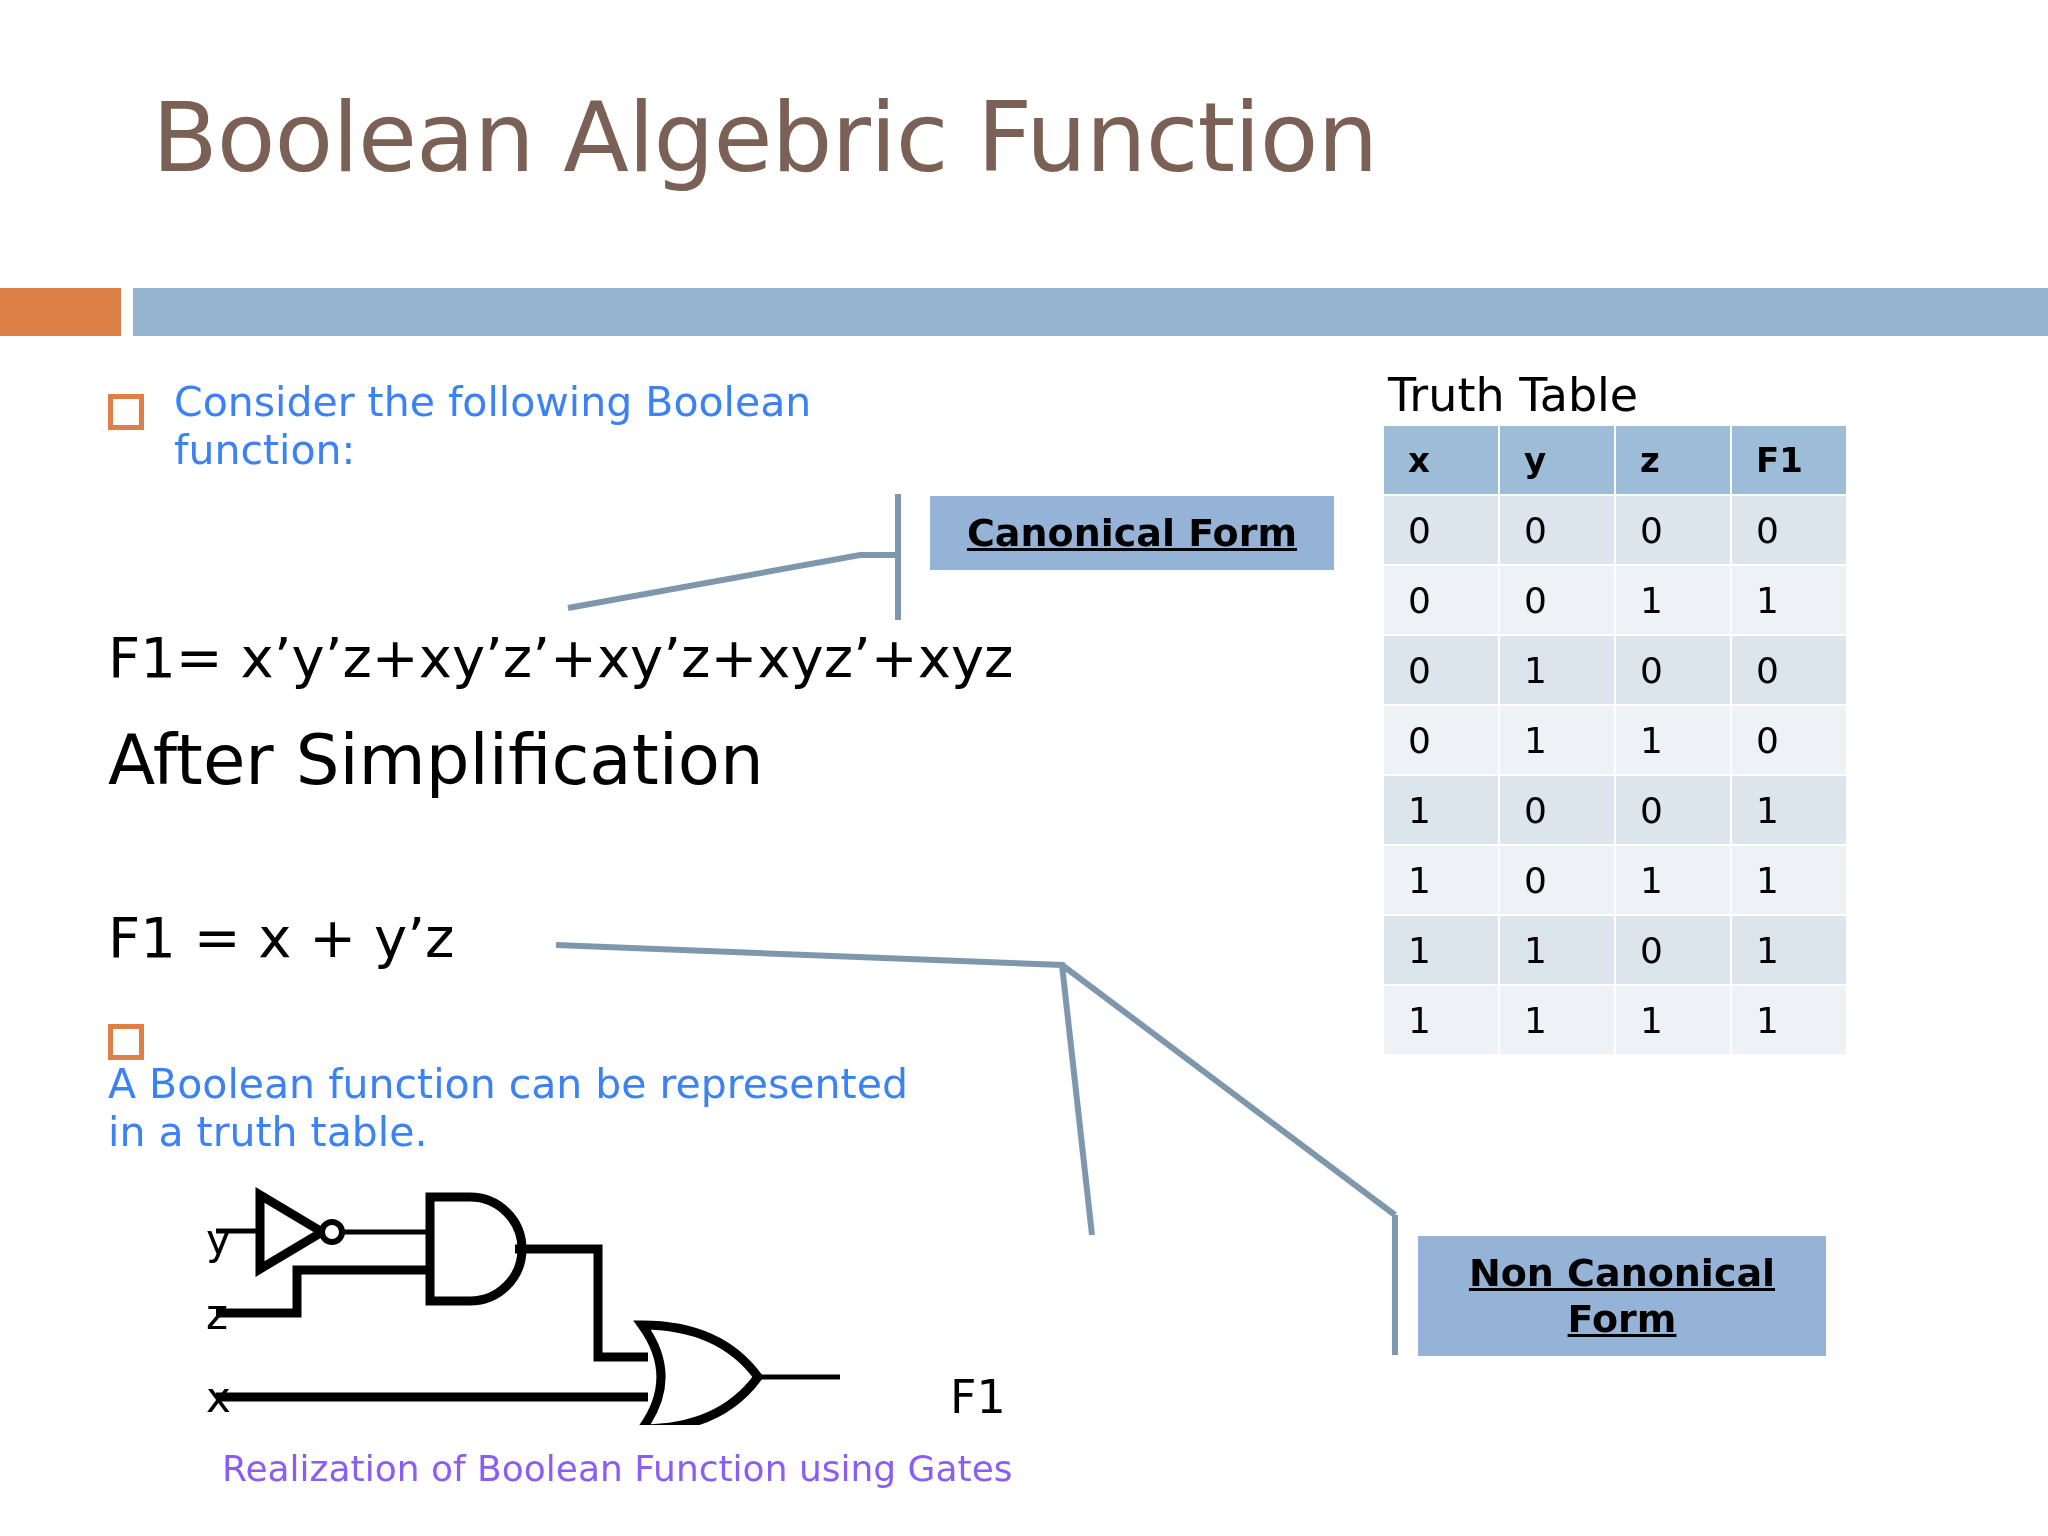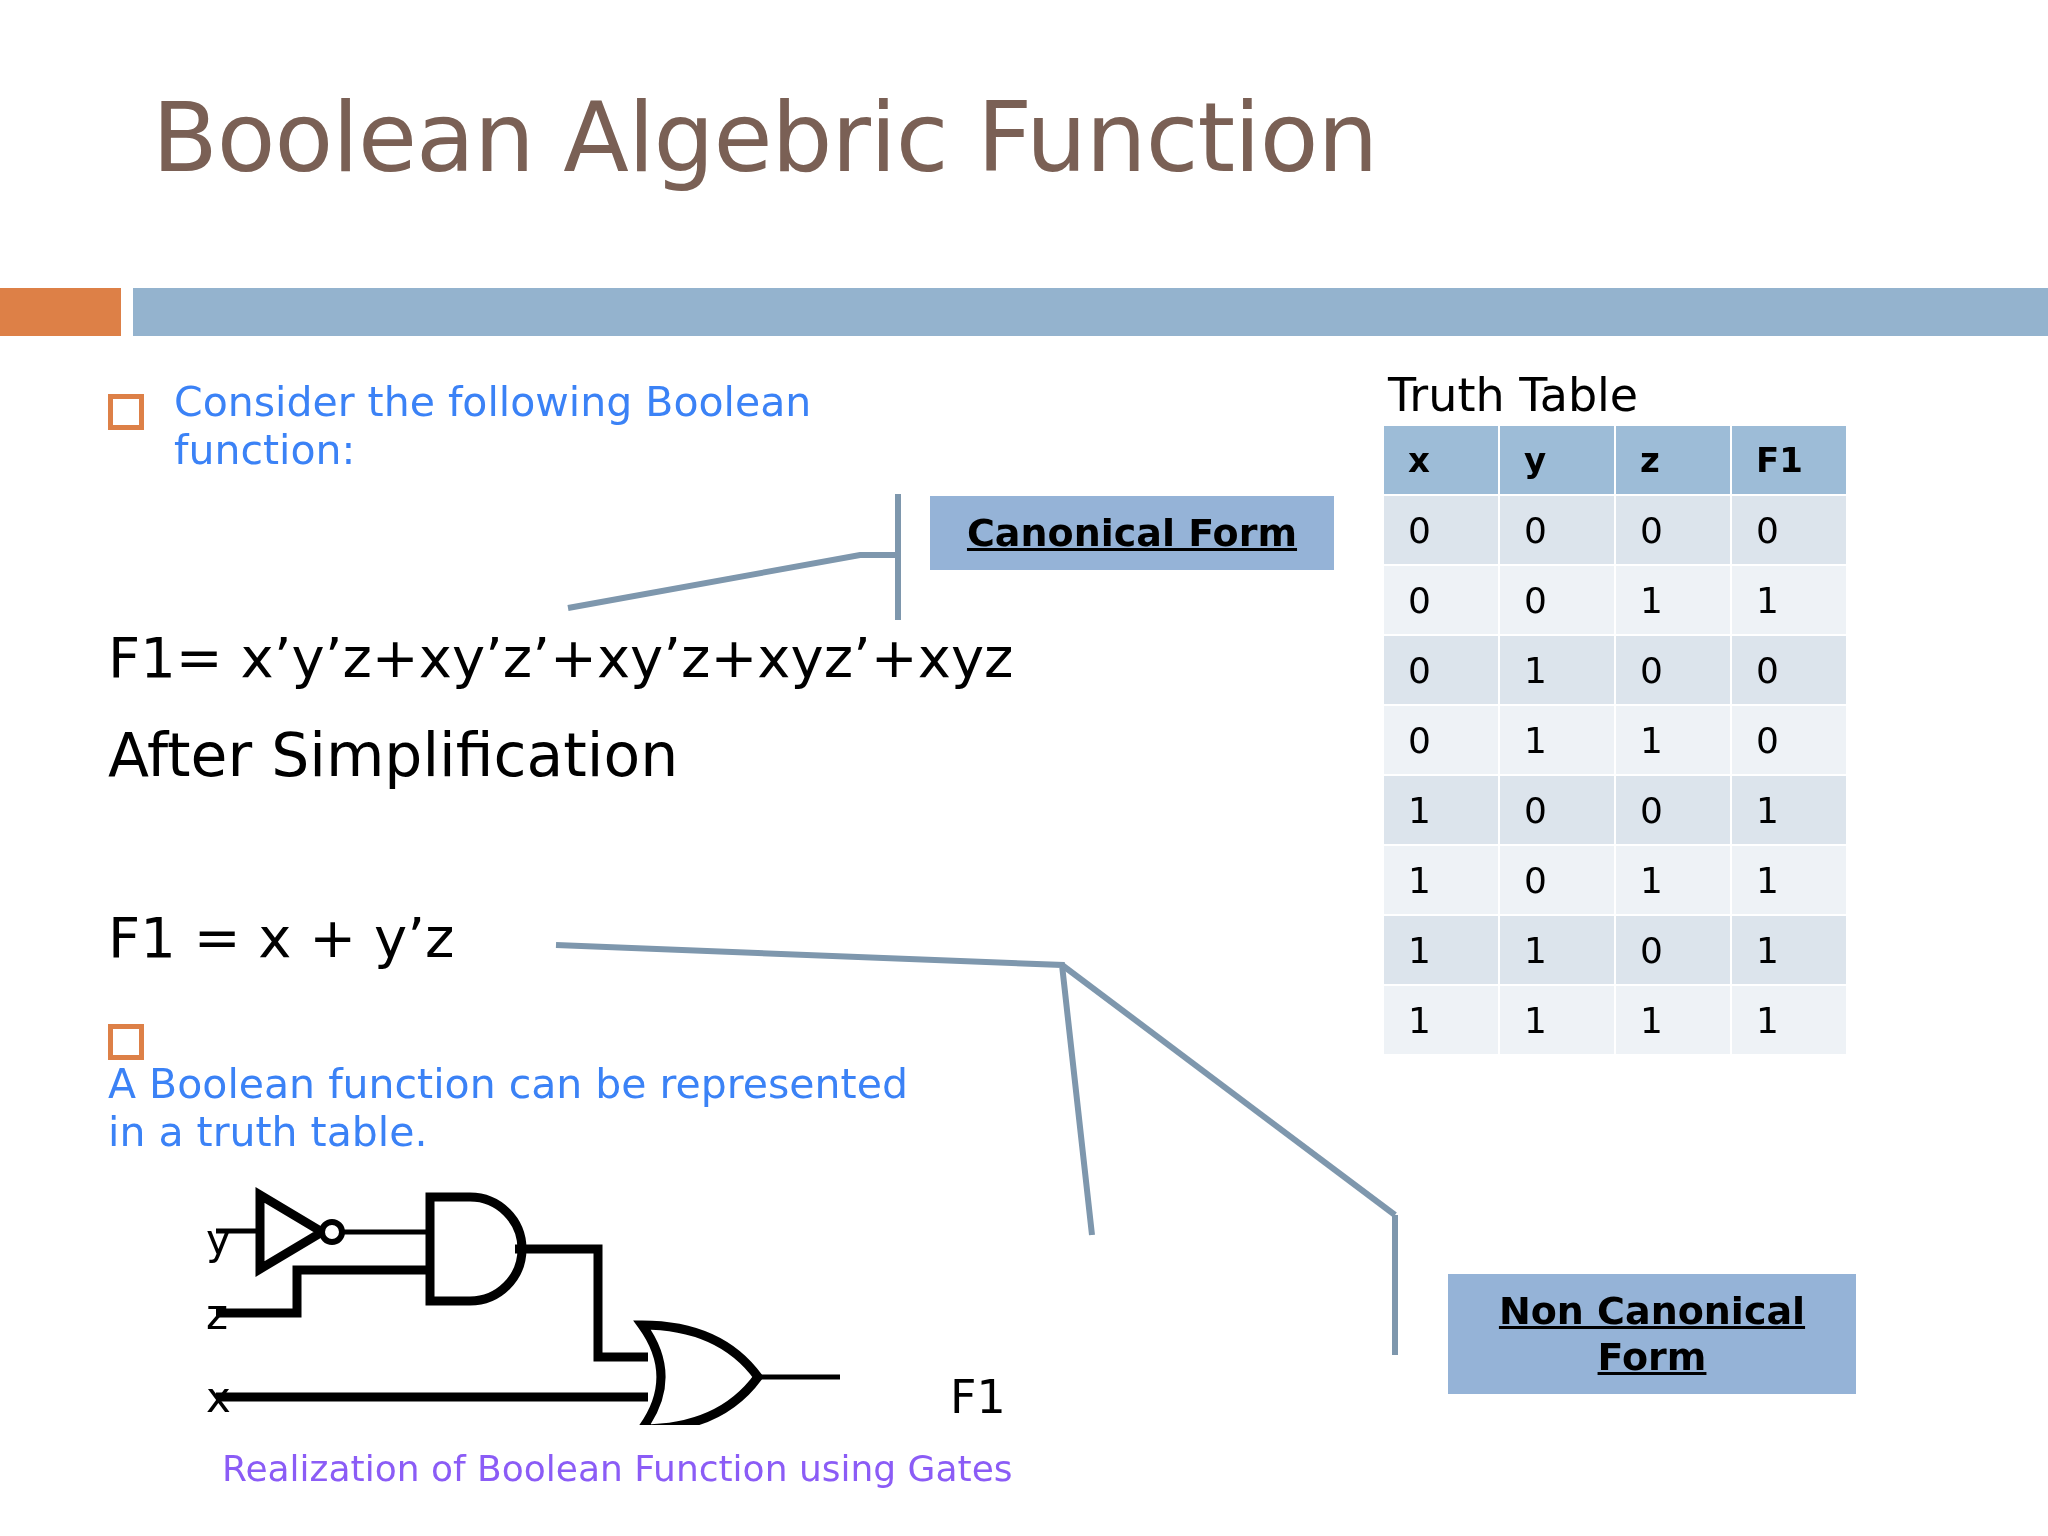--- a/index.html
+++ b/index.html
@@ -74,21 +74,21 @@
     max-width: 820px;
   }
 
   .body-line {
     position: absolute;
     font-family: "DejaVu Sans", sans-serif;
     color: #000000;
     white-space: nowrap;
   }
   #formula-canonical { left: 108px; top: 625px; font-size: 56px; }
-  #after-simp        { left: 108px; top: 720px; font-size: 60px; }
+  #after-simp        { left: 108px; top: 720px; font-size: 69px; }
   #formula-simple    { left: 108px; top: 905px; font-size: 56px; }
 
   
   .callout {
     position: absolute;
     background: #95B3D7;
     color: #000000;
     font-family: "DejaVu Sans", sans-serif;
     font-weight: bold;
     display: flex;
@@ -100,25 +100,24 @@
   }
   #callout-canonical {
     left: 930px;
     top: 496px;
     width: 404px;
     height: 74px;
     font-size: 38px;
   }
   #callout-noncanonical {
     left: 1418px;
-    top: 1274px;
+    top: 1236px;
     width: 408px;
     height: 120px;
     font-size: 38px;
-    margin-left: 30px;
   }
 
   
   #leaders {
     position: absolute;
     left: 0;
     top: 0;
     width: 2048px;
     height: 1536px;
     pointer-events: none;

